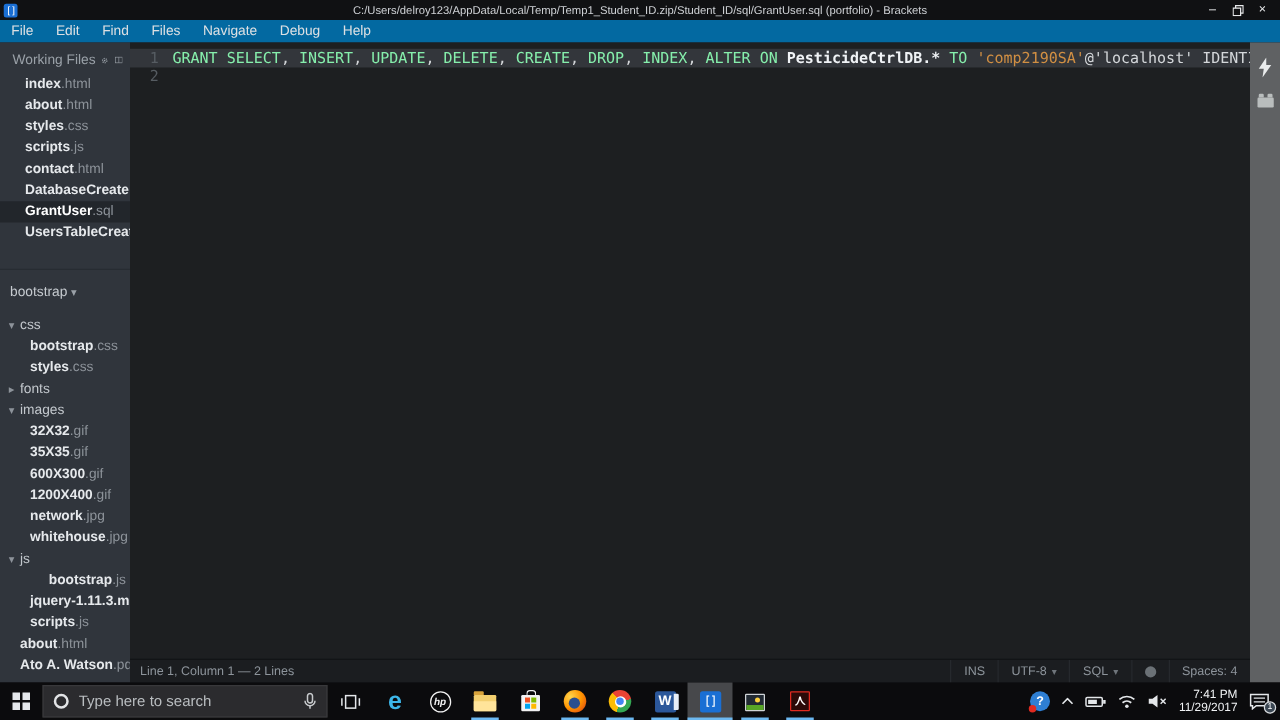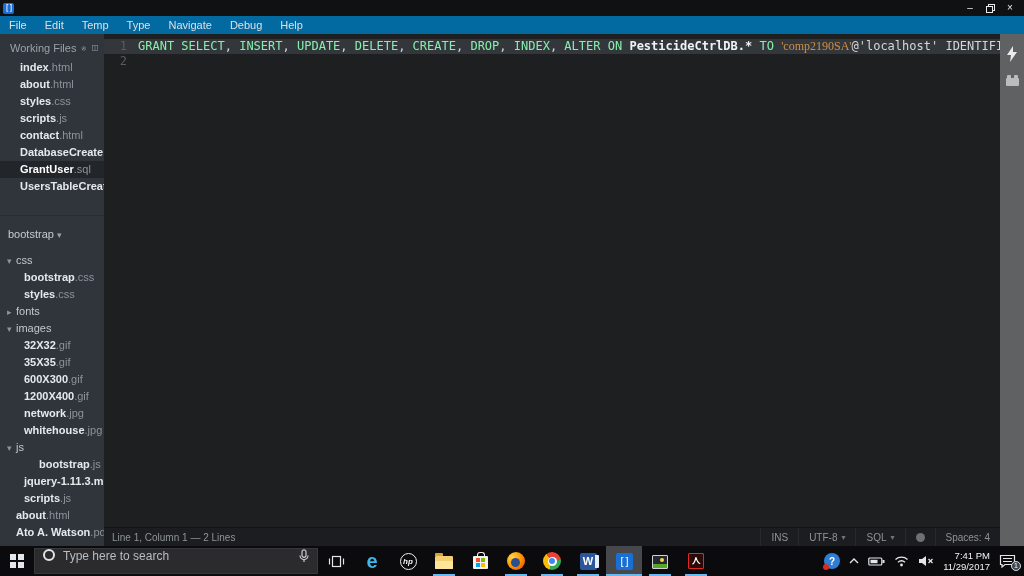--- a/index.html
+++ b/index.html
@@ -47,21 +47,21 @@
   .tree-folder-label { color:#c3c8cd; }
 
   
   .editor-col { flex:1; display:flex; flex-direction:column; min-width:0; background:#1d1f21; }
   .code-area { flex:1; padding-top:5px; font-family:"DejaVu Sans Mono",monospace;
     font-size:12px; overflow:hidden; }
   .code-line { display:flex; height:15px; line-height:15px; white-space:pre; }
   .code-line.active { background:#33363b; }
   .gutter-num { width:34px; text-align:right; padding-right:11px; color:#565c62; flex:none; }
   .tok-kw  { color:#86efac; }
-  .tok-str { color:#d18f43;font-family:Liberation Serif, serif; }
+  .tok-str { color:#d18f43; }
   .tok-def { color:#f0f3f6; font-weight:bold; }
   .tok-pl  { color:#d4d7da; }
 
   .statusbar { height:19px; background:#1b1d20; border-top:1px solid #121416; flex:none;
     display:flex; align-items:center; font-size:10px; color:#8d949b; padding-left:8px; }
   .sb-left { flex:1; }
   .sb-item { padding:0 10px; height:100%; display:flex; align-items:center; gap:4px;
     border-left:1px solid #26292d; }
   .sb-caret { font-size:8px; color:#6f757b; }
   .lint-dot { width:9px; height:9px; border-radius:50%; background:#6b7176; }
@@ -73,22 +73,22 @@
   .brick::before, .brick::after { content:""; position:absolute; top:-3px; width:4px; height:3px;
     background:#b9bdbd; border-radius:1px 1px 0 0; }
   .brick::before { left:1px; } .brick::after { right:1px; }
 
   
   .taskbar { position:absolute; bottom:0; left:0; width:1024px; height:30px; background:#0b0b0d;
     display:flex; align-items:stretch; color:#e8e8e8; }
   .tb-start { width:34px; display:flex; align-items:center; justify-content:center; }
   .start-grid { display:grid; grid-template-columns:6px 6px; grid-template-rows:6px 6px; gap:1.5px; }
   .start-grid span { background:#e4e7ea; }
-  .search-box { width:284px; background:#2b2b2e; border:1px solid #38383b; margin:2px 0;
-    display:flex; align-items:flex-start; padding:0 8px; gap:8px; }
+  .search-box { width:228px; background:#2b2b2e; border:1px solid #38383b; margin:2px 0;
+    display:flex; align-items:center; padding:0 8px; gap:8px; }
   .search-ring { width:12px; height:12px; border:2px solid #e2e4e6; border-radius:50%; flex:none; }
   .search-input { flex:1; background:transparent; border:none; outline:none; color:#c4c8cb;
     font-size:12px; font-family:"Liberation Sans",sans-serif; min-width:0; }
   .search-input::placeholder { color:#b9bdc0; opacity:1; }
   .tb-app { width:36px; display:flex; align-items:center; justify-content:center; position:relative; }
   .tb-app.running::after { content:""; position:absolute; bottom:0; left:7px; right:7px; height:2px;
     background:#6cb8f0; }
   .tb-app.active { background:#47484b; }
   .tb-app.active::after { left:0; right:0; }
 
@@ -145,37 +145,38 @@
     text-align:center; }
   svg { display:block; }
 </style>
 </head>
 <body>
 
 <div class="app-window">
 
   <div class="titlebar">
     <div class="app-logo">[]</div>
+    <div class="tb-title">C:/Users/delroy123/AppData/Local/Temp/Temp1_Student_ID.zip/Student_ID/sql/GrantUser.sql (portfolio) - Brackets</div>
     <div class="win-controls">
       <div class="win-btn">–</div>
       <div class="win-btn">
         <svg width="9" height="9" viewBox="0 0 9 9">
           <rect x="2.5" y="0.5" width="6" height="6" fill="none" stroke="#e8eaec" stroke-width="1"></rect>
           <rect x="0.5" y="2.5" width="6" height="6" fill="#101113" stroke="#e8eaec" stroke-width="1"></rect>
         </svg>
       </div>
       <div class="win-btn">×</div>
     </div>
   </div>
 
   <div class="menubar">
       <div class="menu-item">File</div>
       <div class="menu-item">Edit</div>
-      <div class="menu-item">Temp</div>
-      <div class="menu-item">Type</div>
+      <div class="menu-item">Find</div>
+      <div class="menu-item">Files</div>
       <div class="menu-item">Navigate</div>
       <div class="menu-item">Debug</div>
       <div class="menu-item">Help</div>
     </div>
 
   <div class="main">
 
     <div class="sidebar">
       <div class="wf-header">
         <span class="hdr-label">Working Files</span>

